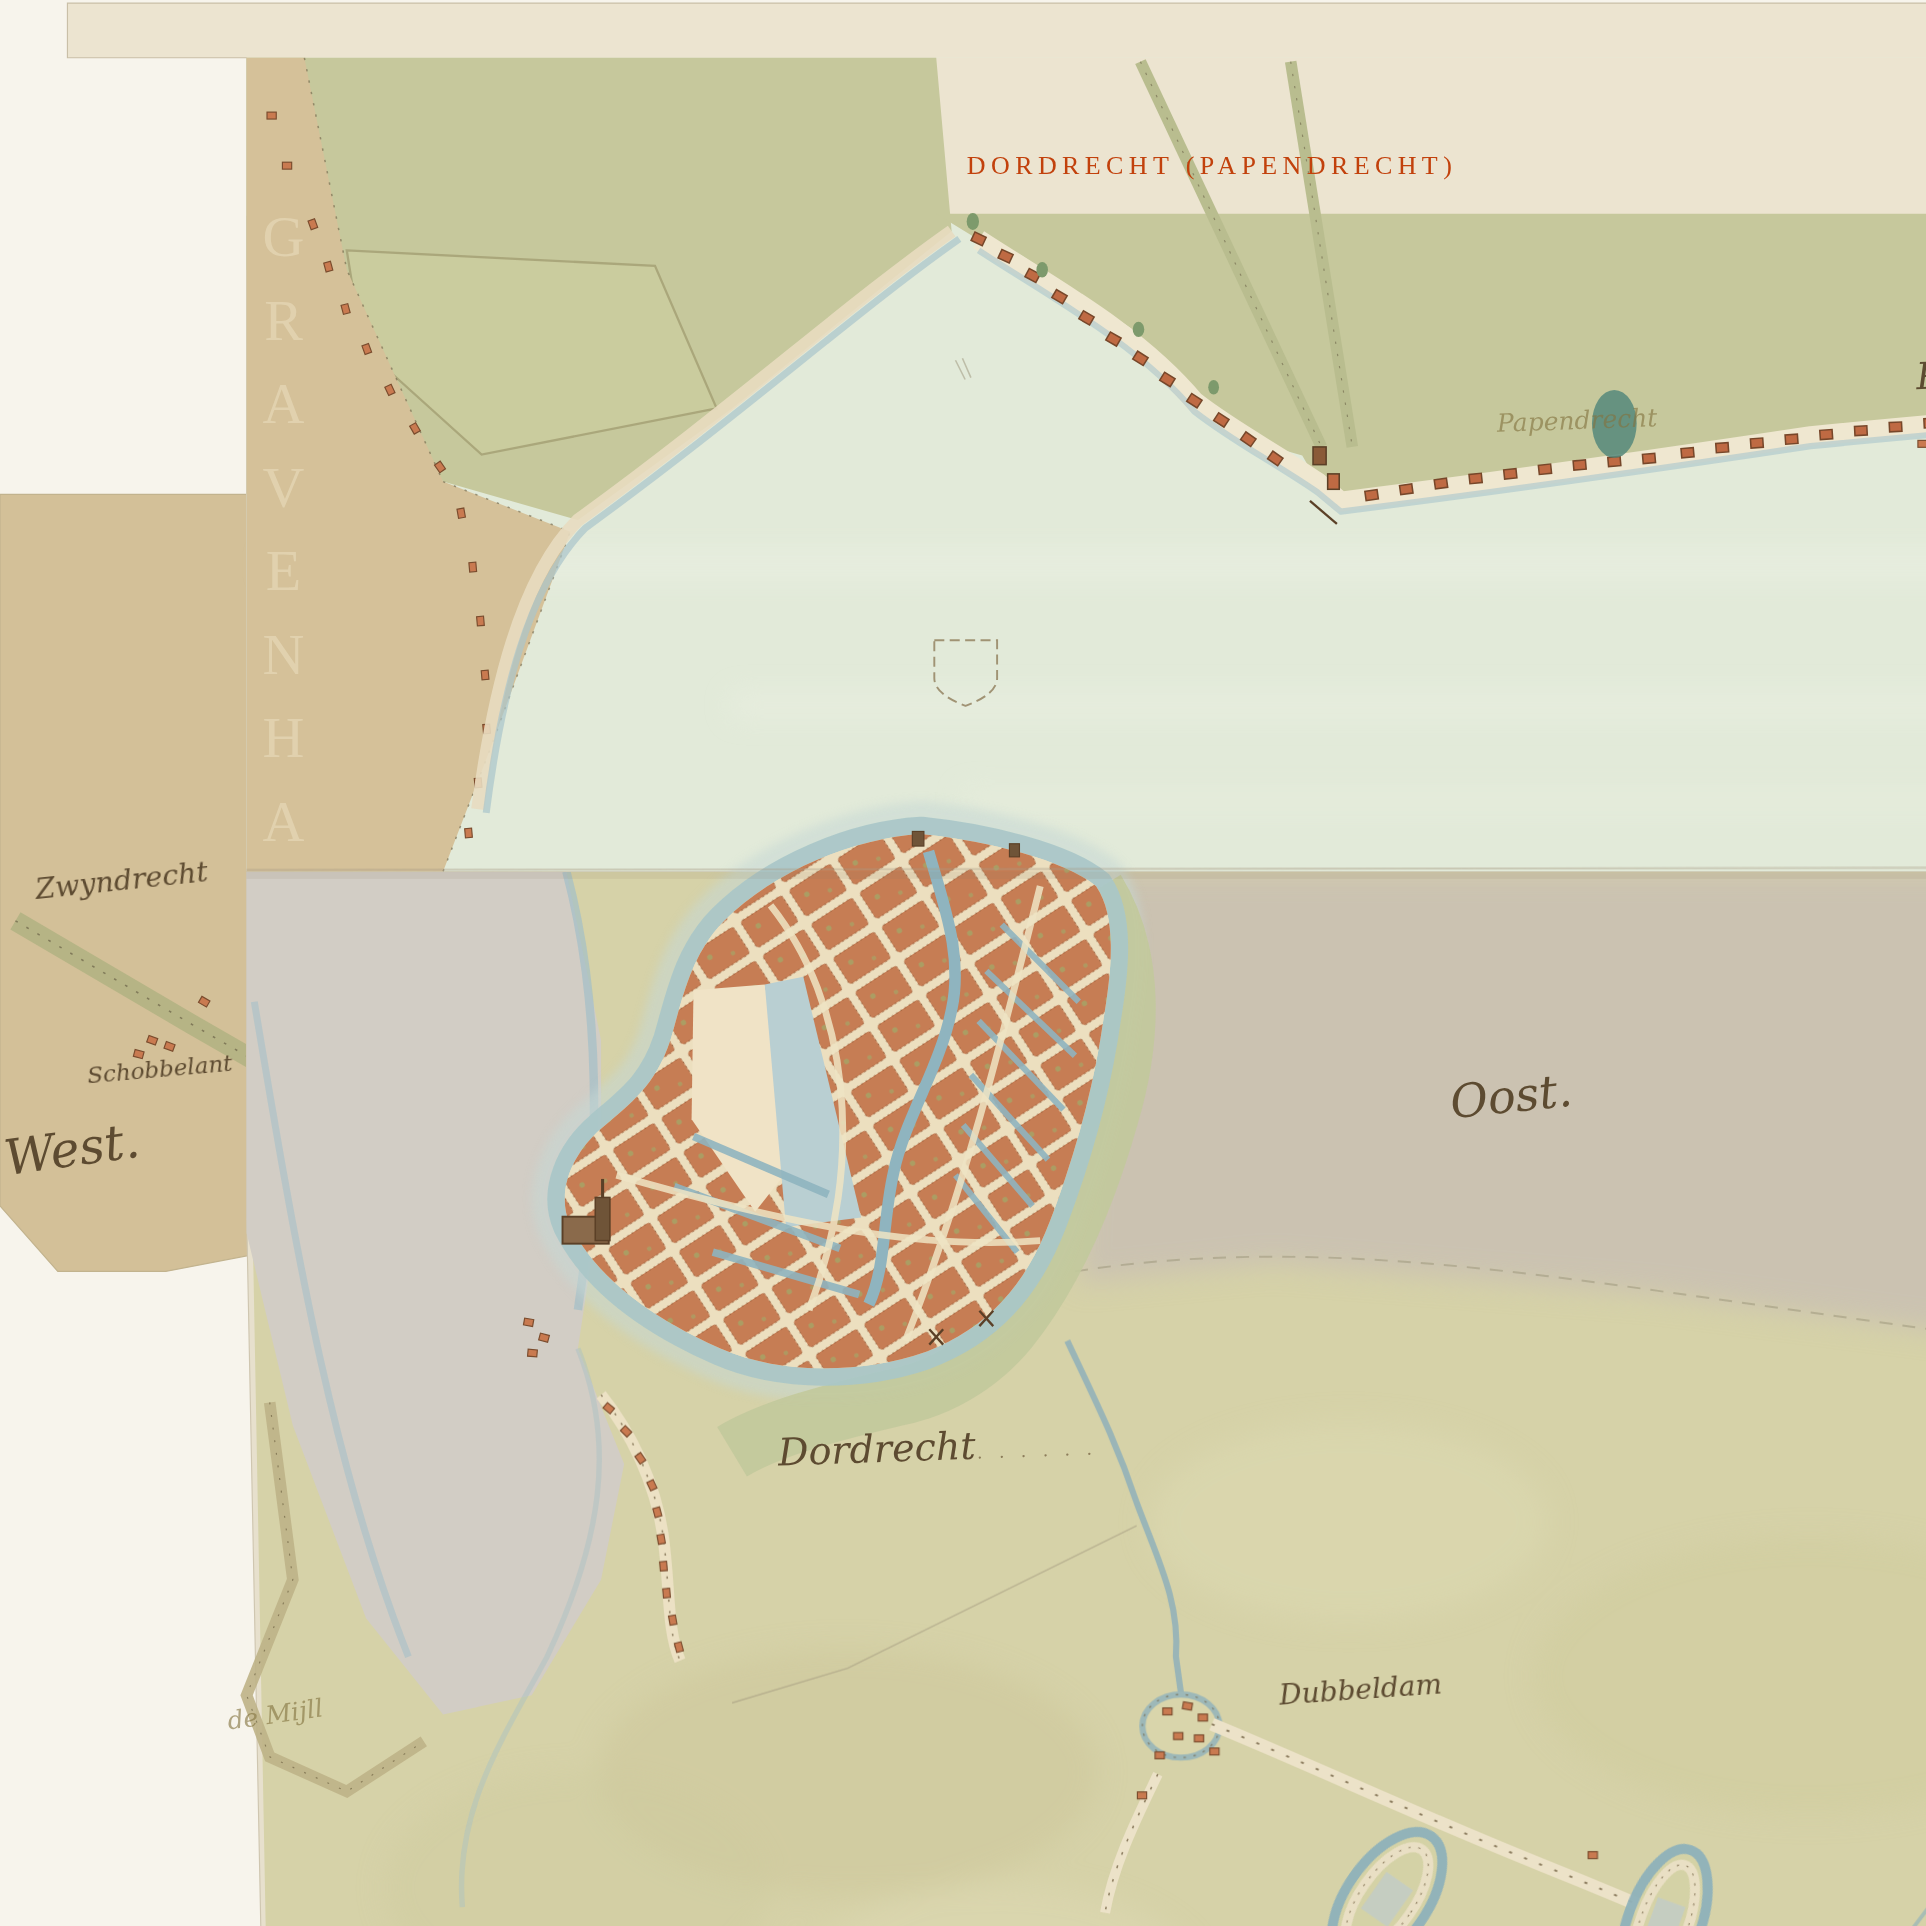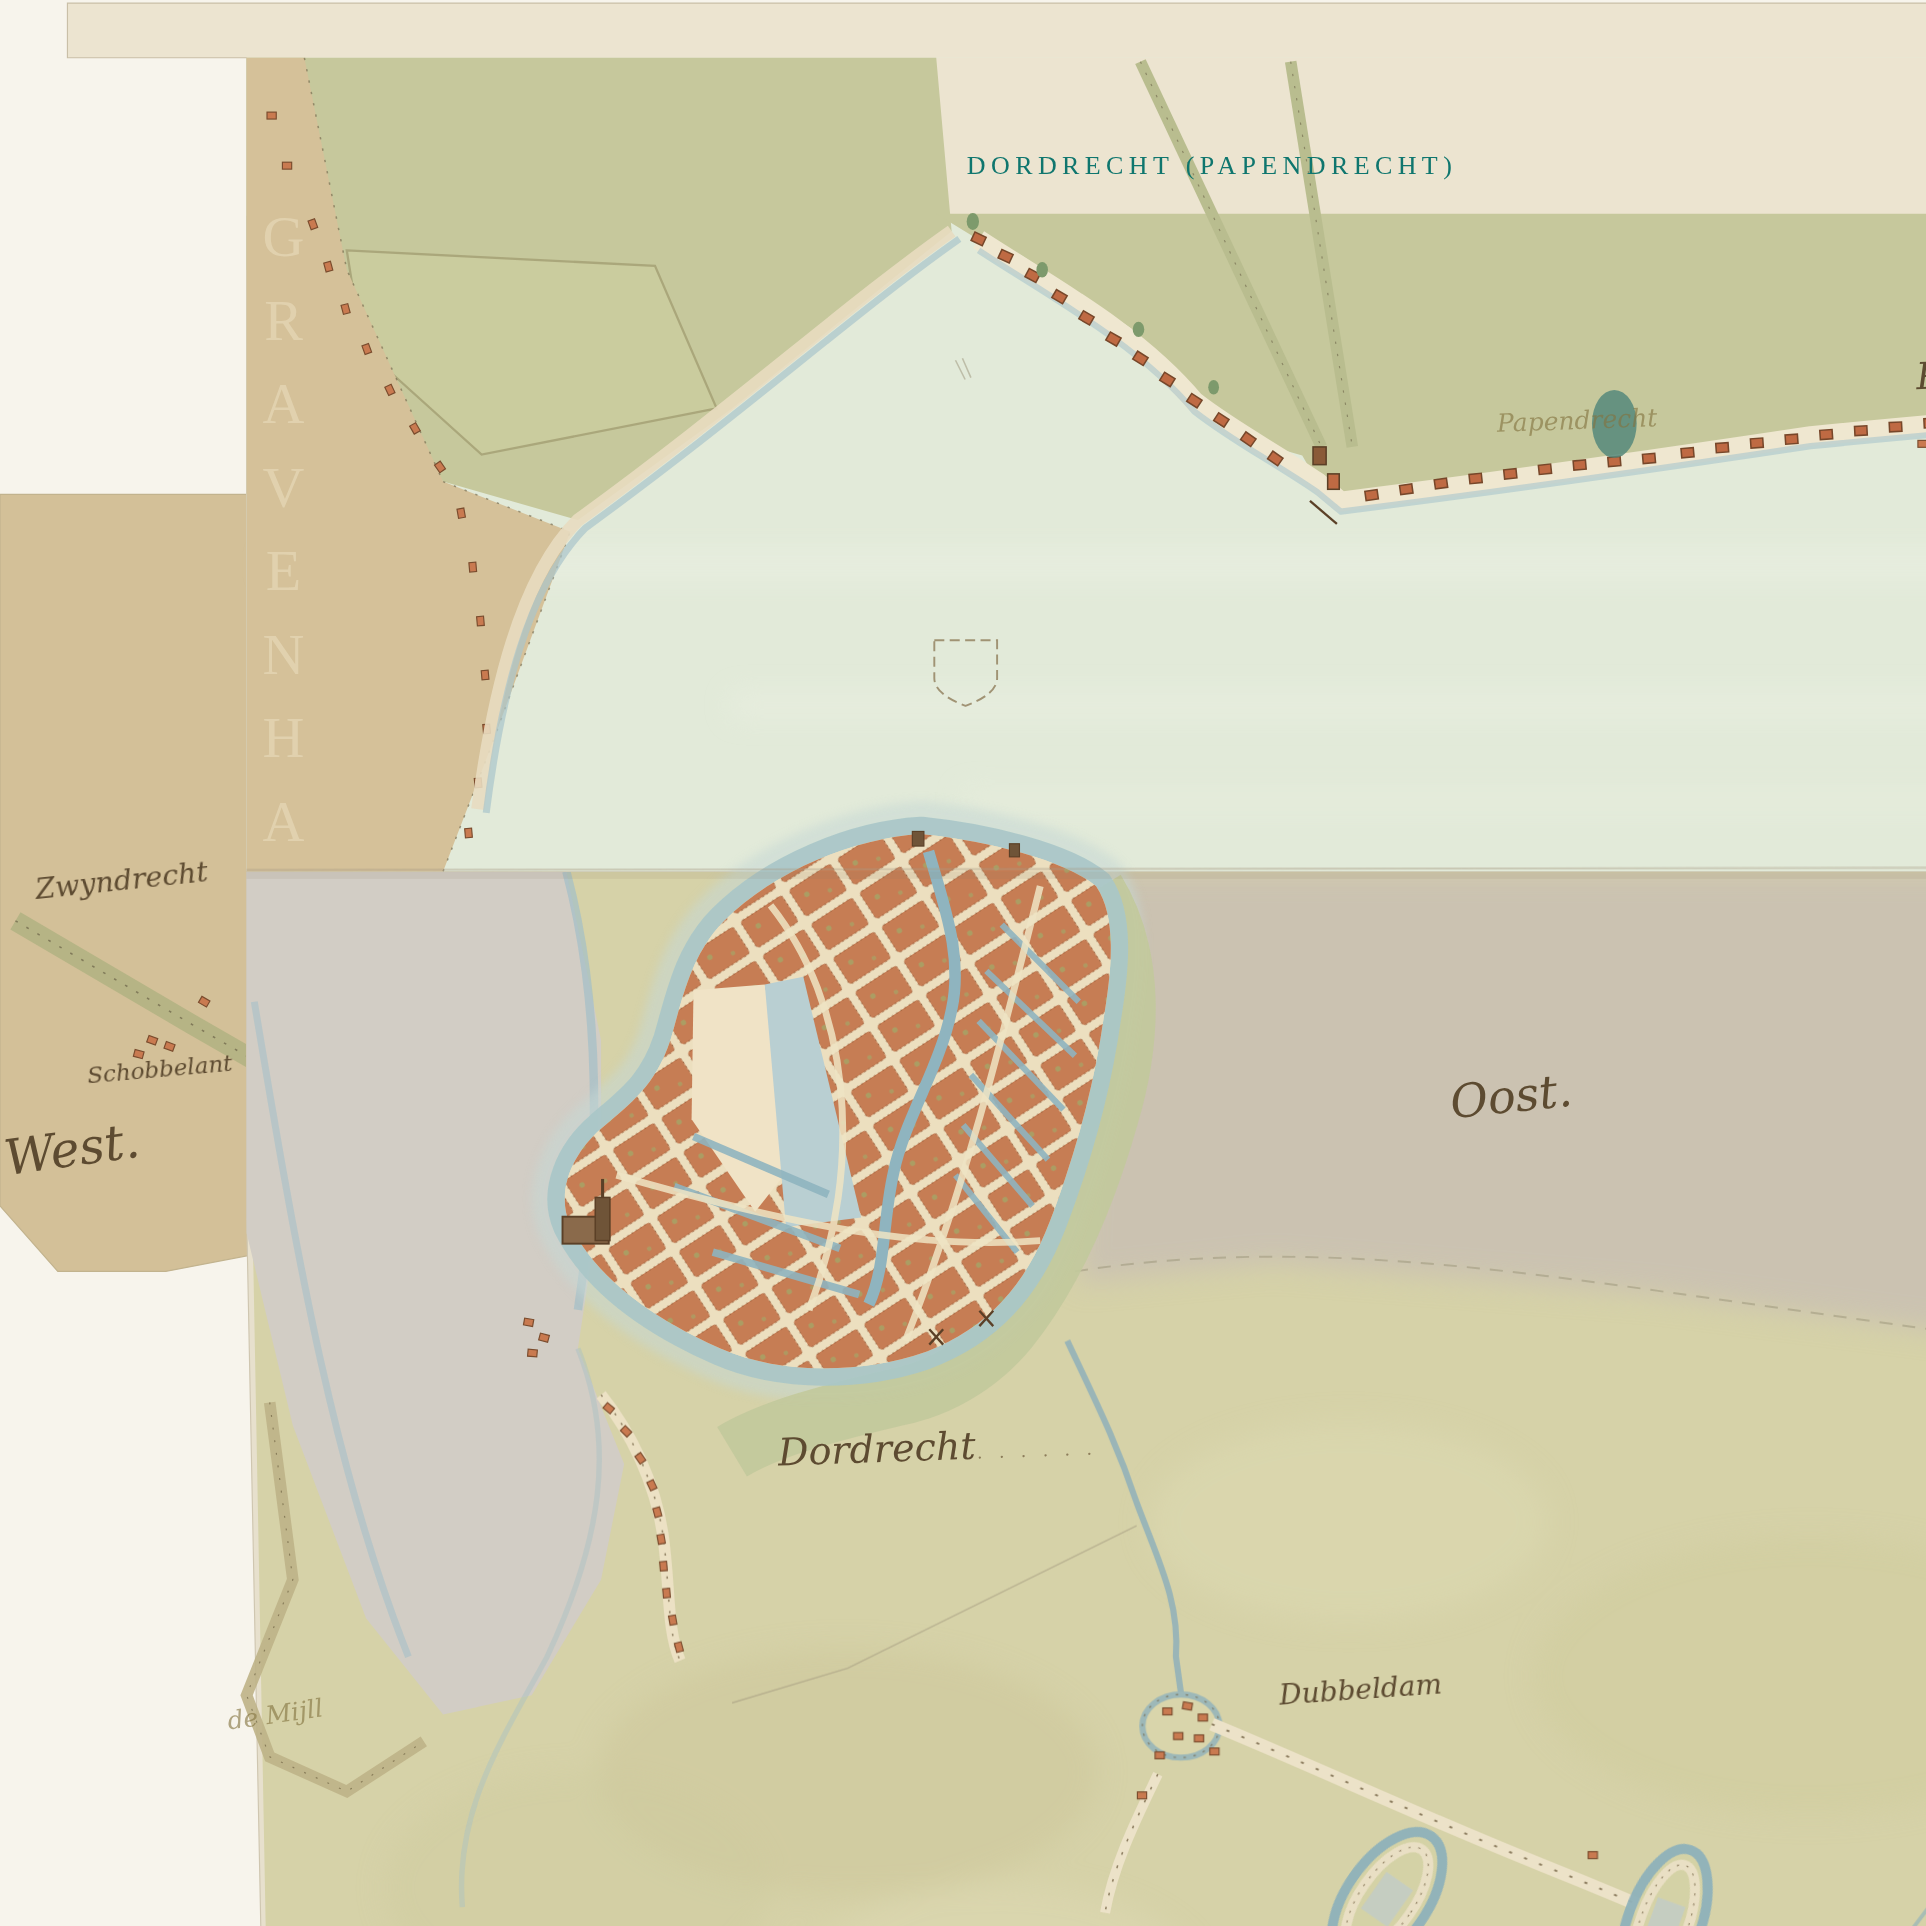--- a/index.html
+++ b/index.html
@@ -9,21 +9,21 @@
     font-family:"Liberation Serif",serif;
   }
   svg{position:absolute;left:0;top:0;}
   .lbl{position:absolute;white-space:nowrap;}
   .printed{
     font-family:"Liberation Serif",serif;
     color:#8f8b73;
   }
   .title{
     font-size:26px;letter-spacing:5.4px;text-align:center;
-    color:#0f766e;
+    color:#c2410c;
   }
   .script{
     font-family:"DejaVu Serif",serif;font-style:italic;
     color:#5d4b31;
   }
   .watermark{
     writing-mode:vertical-rl;text-orientation:upright;
     font-family:"Liberation Serif",serif;
     font-size:58px;letter-spacing:0.32em;
     color:#e9ddbd;opacity:.6;

